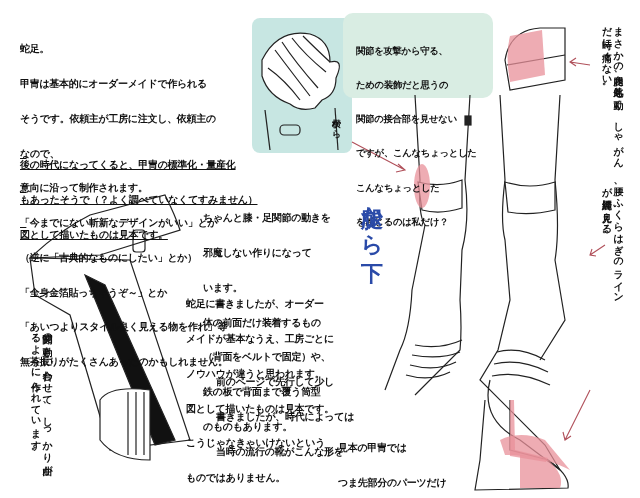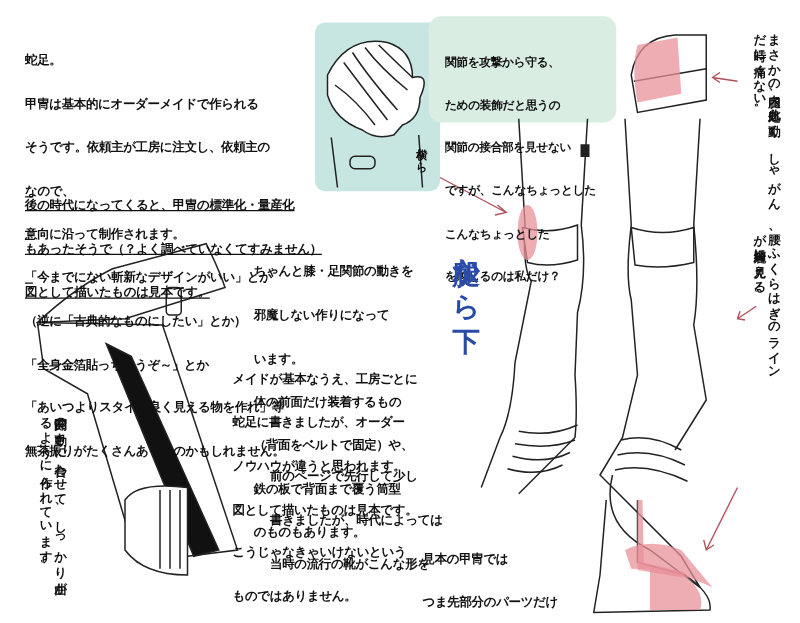--- a/index.html
+++ b/index.html
@@ -127,22 +127,22 @@
   <div>ちゃんと膝・足関節の動きを</div>
   <div>邪魔しない作りになって</div>
   <div>います。</div>
   <div>体の前面だけ装着するもの</div>
   <div>（背面をベルトで固定）や、</div>
   <div>鉄の板で背面まで覆う筒型</div>
   <div>のものもあります。</div>
 </div>
 
 <div class="txt" style="left:186px; top:275px;">
+  <div>蛇足に書きましたが、オーダー</div>
   <div>メイドが基本なうえ、工房ごとに</div>
-  <div>蛇足に書きましたが、オーダー</div>
   <div>ノウハウが違うと思われます。</div>
   <div>図として描いたものは見本です。</div>
   <div>こうじゃなきゃいけないという</div>
   <div>ものではありません。</div>
 </div>
 
 <div class="txt" style="left:216px; top:353px;">
   <div>前のページで先行して少し</div>
   <div>書きましたが、時代によっては</div>
   <div>当時の流行の靴がこんな形を</div>

